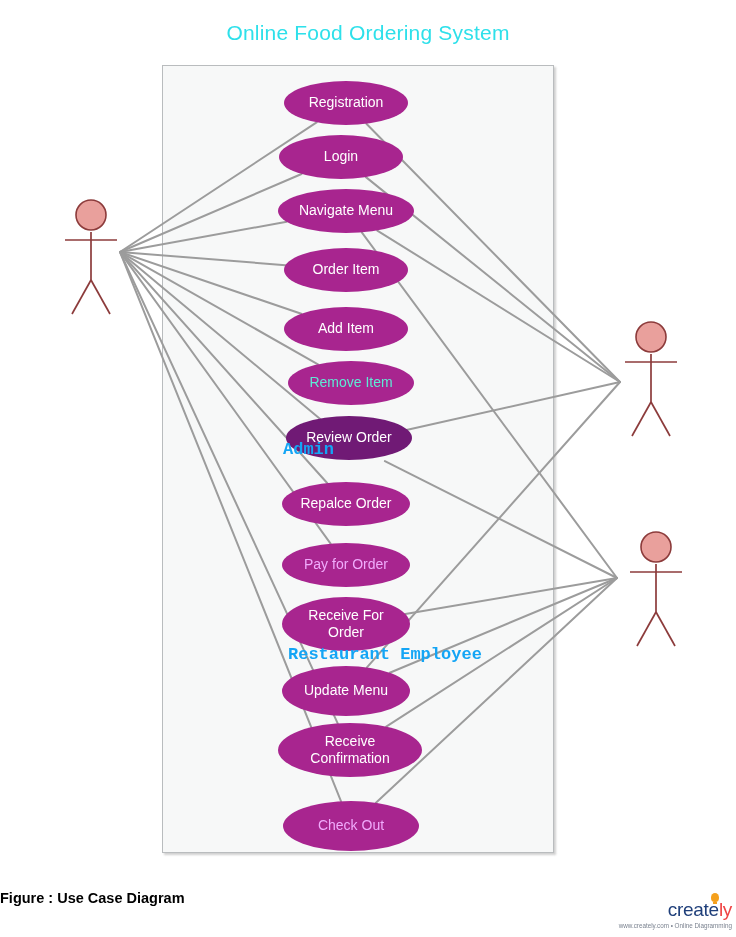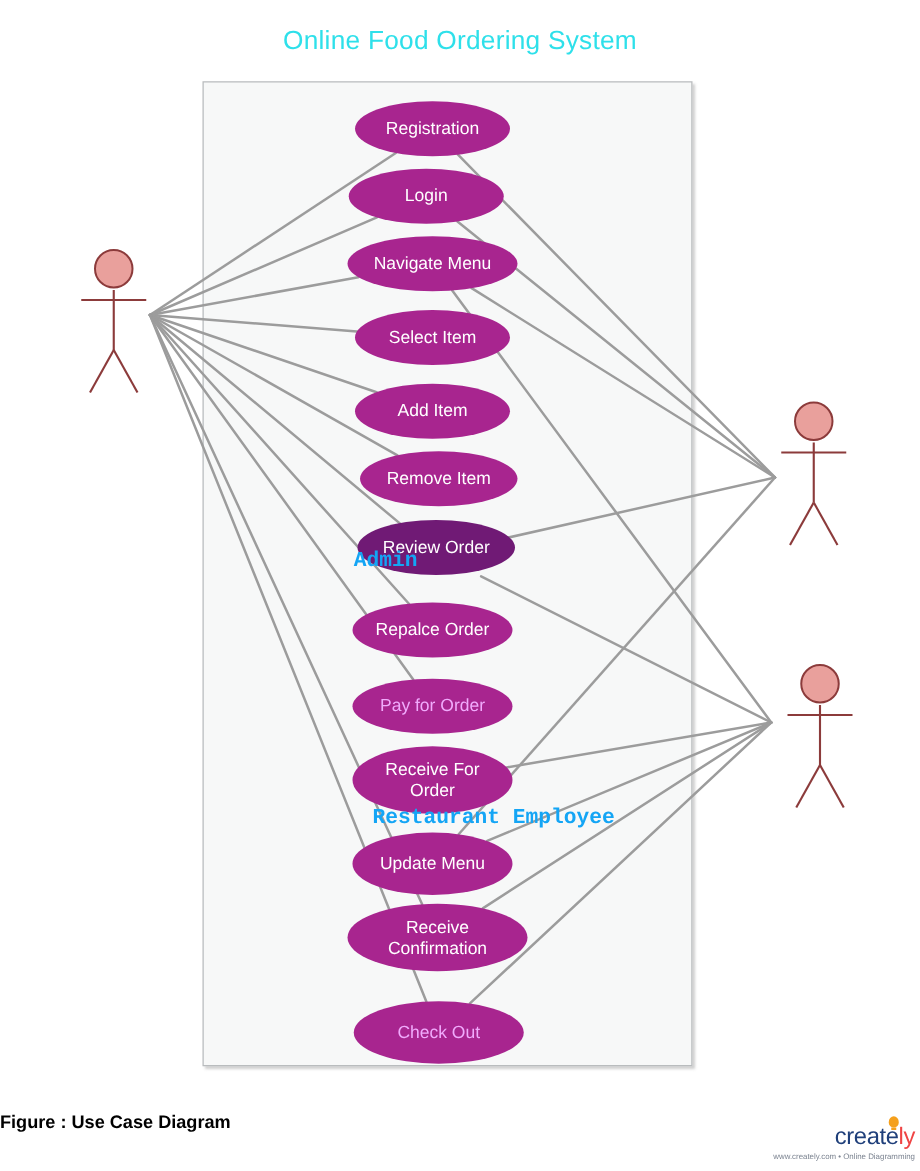--- a/index.html
+++ b/index.html
@@ -159,23 +159,23 @@
       <line x1="617" y1="578" x2="405.37425865056616" y2="613.9217125537784" stroke="#9c9c9c" stroke-width="2" stroke-linecap="round"></line>
       <line x1="617" y1="578" x2="389.7550429308" y2="672.7552773019173" stroke="#9c9c9c" stroke-width="2" stroke-linecap="round"></line>
       <line x1="617" y1="578" x2="386.22246495031806" y2="726.6656780095329" stroke="#9c9c9c" stroke-width="2" stroke-linecap="round"></line>
       <line x1="617" y1="578" x2="375.94511712125586" y2="802.7428983230396" stroke="#9c9c9c" stroke-width="2" stroke-linecap="round"></line>
     </svg>
 
   <div id="usecase-layer">
       <div class="usecase" style="left: 284px; top: 81px; width: 124px; height: 44px; background: rgb(168, 37, 143); color: rgb(255, 255, 255);">Registration</div>
       <div class="usecase" style="left: 279px; top: 135px; width: 124px; height: 44px; background: rgb(168, 37, 143); color: rgb(255, 255, 255);">Login</div>
       <div class="usecase" style="left: 278px; top: 189px; width: 136px; height: 44px; background: rgb(168, 37, 143); color: rgb(255, 255, 255);">Navigate Menu</div>
-      <div class="usecase" style="left: 284px; top: 248px; width: 124px; height: 44px; background: rgb(168, 37, 143); color: rgb(255, 255, 255);">Select Item</div>
+      <div class="usecase" style="left: 284px; top: 248px; width: 124px; height: 44px; background: rgb(168, 37, 143); color: rgb(255, 255, 255);">Order Item</div>
       <div class="usecase" style="left: 284px; top: 307px; width: 124px; height: 44px; background: rgb(168, 37, 143); color: rgb(255, 255, 255);">Add Item</div>
-      <div class="usecase" style="left: 288px; top: 361px; width: 126px; height: 44px; background: rgb(168, 37, 143); color: #ffffff;">Remove Item</div>
+      <div class="usecase" style="left: 288px; top: 361px; width: 126px; height: 44px; background: rgb(168, 37, 143); color: #5eead4;">Remove Item</div>
       <div class="usecase" style="left: 286px; top: 416px; width: 126px; height: 44px; background: #701a75; color: rgb(255, 255, 255);">Review Order</div>
       <div class="usecase" style="left: 282px; top: 482px; width: 128px; height: 44px; background: rgb(168, 37, 143); color: rgb(255, 255, 255);">Repalce Order</div>
       <div class="usecase" style="left: 282px; top: 543px; width: 128px; height: 44px; background: rgb(168, 37, 143); color: #f0abfc;">Pay for Order</div>
       <div class="usecase" style="left: 282px; top: 597px; width: 128px; height: 54px; background: rgb(168, 37, 143); color: rgb(255, 255, 255);">Receive For
 Order</div>
       <div class="usecase" style="left: 282px; top: 666px; width: 128px; height: 50px; background: rgb(168, 37, 143); color: rgb(255, 255, 255);">Update Menu</div>
       <div class="usecase" style="left: 278px; top: 723px; width: 144px; height: 54px; background: rgb(168, 37, 143); color: rgb(255, 255, 255);">Receive
 Confirmation</div>
       <div class="usecase" style="left: 283px; top: 801px; width: 136px; height: 50px; background: rgb(168, 37, 143); color: #f0abfc;">Check Out</div>
     </div>
@@ -199,21 +199,21 @@
         <ellipse cx="656" cy="547" rx="15" ry="15" fill="#e9a09c" stroke="#8c3b3b" stroke-width="1.6"></ellipse>
         <line x1="656" y1="564" x2="656" y2="612" stroke="#8c3b3b" stroke-width="1.7"></line>
         <line x1="630" y1="572" x2="682" y2="572" stroke="#8c3b3b" stroke-width="1.7"></line>
         <line x1="656" y1="612" x2="637" y2="646" stroke="#8c3b3b" stroke-width="1.7"></line>
         <line x1="656" y1="612" x2="675" y2="646" stroke="#8c3b3b" stroke-width="1.7"></line>
       </g>
     </svg>
 
   <div id="actor-labels">
       <div class="actor-label" style="left: 283px; top: 440px; width: auto; text-align: left; color: rgb(20, 165, 245);">Admin</div>
-      <div class="actor-label" style="left: 288px; top: 645px; width: auto; text-align: center; color: rgb(20, 165, 245); margin-left: 10px;">Restaurant Employee</div>
+      <div class="actor-label" style="left: 288px; top: 645px; width: auto; text-align: center; color: rgb(20, 165, 245);">Restaurant Employee</div>
     </div>
 
   <div class="figure-caption">Figure :  Use Case Diagram</div>
 
   <div class="logo-wrap">
     <div class="bulb"></div>
     <div class="bulb-base"></div>
     <div class="logo-word"><span class="logo-create">create</span><span class="logo-ly">ly</span></div>
     <div class="logo-tag">www.creately.com • Online Diagramming</div>
   </div>

